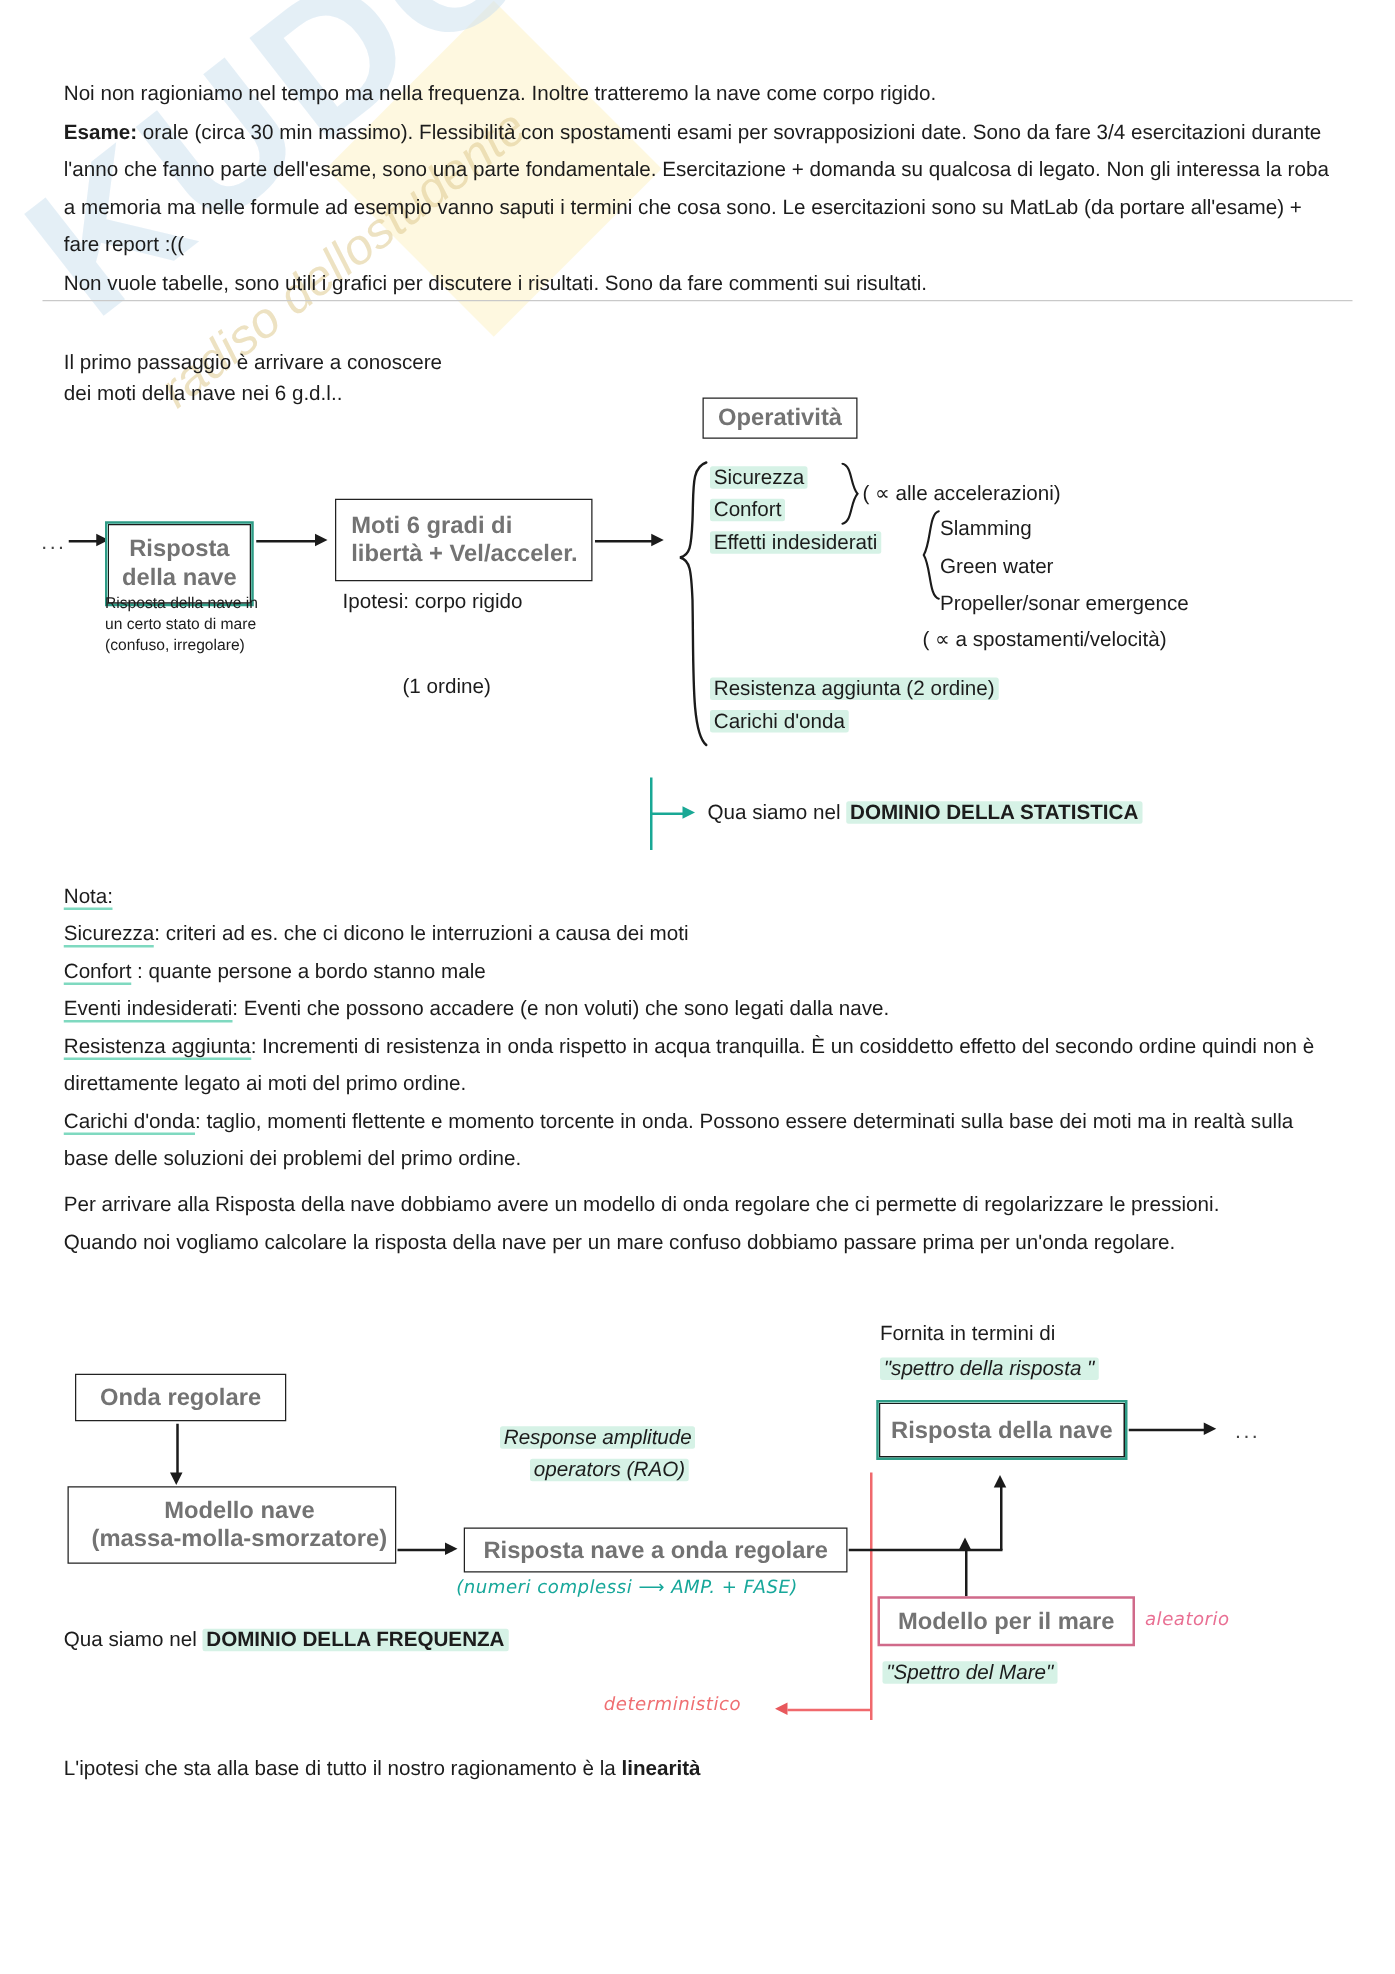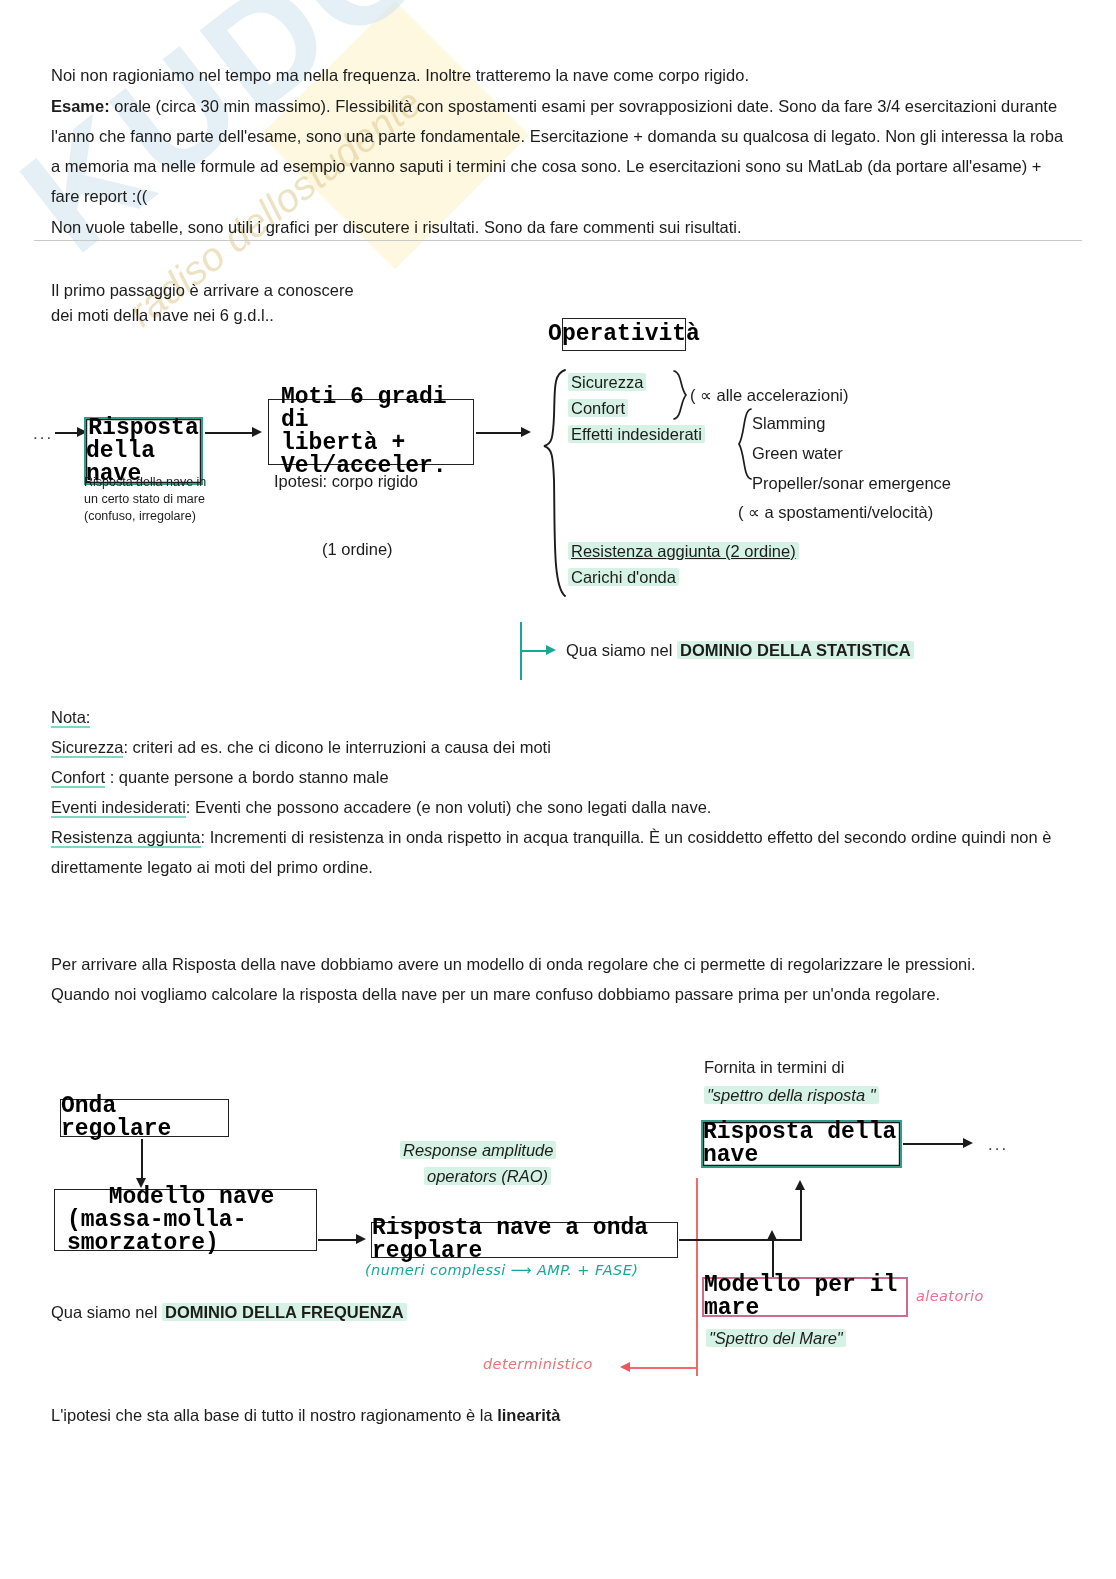--- a/index.html
+++ b/index.html
@@ -26,21 +26,21 @@
 
   
   .txt{position:absolute; font-size:16.5px; line-height:30px; color:#1c1c1c;}
   .txt b{font-weight:700;}
   .hr{position:absolute; left:34px; top:240px; width:1048px; height:1px;
       background:#c9c9c9;}
 
   
   .box{position:absolute; box-sizing:border-box; background:#fff;
        display:flex; align-items:center; justify-content:center;
-       font-weight:700; font-size:23px; line-height:23px; color:#000000;font-family:Liberation Mono, monospace;}
+       font-weight:700; font-size:19px; line-height:23px; color:#737373;}
   .box.black{border:1.6px solid #222;}
   .box.teal{border:2.4px solid #2e9c86; box-shadow:inset 0 0 0 1.2px #1b1b1b;}
   .box.pink{border:2px solid #d06a8a;}
   .box.left{justify-content:flex-start; padding-left:12px;}
 
   
   .ln{position:absolute; background:#1b1b1b;}
   .ln.h{height:1.6px;}
   .ln.v{width:1.6px;}
   .arrowR{position:absolute; width:0;height:0;
@@ -148,21 +148,21 @@
   <div class="lbl" style="left:690px; top:383px;">( ∝ alle accelerazioni)</div>
 
   <svg style="position:absolute; left:737px; top:408px;" width="16" height="72" viewBox="0 0 16 72" fill="none">
     <path d="M14 1 C6 3, 8 26, 2 36 C8 46, 6 69, 14 71" stroke="#1b1b1b" stroke-width="1.7" fill="none" stroke-linecap="round"></path>
   </svg>
   <div class="lbl" style="left:752px; top:411px;">Slamming</div>
   <div class="lbl" style="left:752px; top:441px;">Green water</div>
   <div class="lbl" style="left:752px; top:471px;">Propeller/sonar emergence</div>
   <div class="lbl" style="left:738px; top:500px;">( ∝ a spostamenti/velocità)</div>
 
-  <div class="lbl" style="left:568px; top:539px;text-decoration:underline;">
+  <div class="lbl" style="left:568px; top:539px;">
     <span class="hl">Resistenza aggiunta (2 ordine)</span>
   </div>
   <div class="lbl" style="left:568px; top:565px;">
     <span class="hl">Carichi d'onda</span>
   </div>
 
   <div class="ln v teal" style="left:520px; top:622px; height:58px; width:1.6px;"></div>
   <div class="ln h teal" style="left:520px; top:650px; width:28px; height:1.6px;"></div>
   <div class="arrowR-teal" style="left:546px; top:645px;"></div>
   <div class="lbl" style="left:566px; top:638px;">
@@ -178,20 +178,23 @@
   </div>
   <div class="txt" style="left:51px; top:762px; width:1020px;">
     <span class="ul-teal">Confort</span><span> : quante persone a bordo stanno male</span>
   </div>
   <div class="txt" style="left:51px; top:792px; width:1020px;">
     <span class="ul-teal">Eventi indesiderati</span><span>: Eventi che possono accadere (e non voluti) che sono legati dalla nave.</span>
   </div>
   <div class="txt" style="left:51px; top:822px; width:1023px;">
     <span class="ul-teal">Resistenza aggiunta</span><span>: Incrementi di resistenza in onda rispetto in acqua tranquilla. È un cosiddetto effetto del secondo ordine quindi non è direttamente legato ai moti del primo ordine.</span>
   </div>
+  <div class="txt" style="left:51px; top:882px; width:1023px;">
+    <span class="ul-teal">Carichi d'onda</span><span>: taglio, momenti flettente e momento torcente in onda. Possono essere determinati sulla base dei moti ma in realtà sulla base delle soluzioni dei problemi del primo ordine.</span>
+  </div>
 
   <div class="txt" style="left:51px; top:949px; width:930px;">Per arrivare alla Risposta della nave dobbiamo avere un modello di onda regolare che ci permette di regolarizzare le pressioni. Quando noi vogliamo calcolare la risposta della nave per un mare confuso dobbiamo passare prima per un'onda regolare.</div>
 
   <div class="box black" style="left:60px; top:1099px; width:169px; height:38px;">
     <span>Onda regolare</span>
   </div>
   <div class="ln v" style="left:141px; top:1139px; height:42px;"></div>
   <div class="arrowD" style="left:136px; top:1178px;"></div>
 
   <div class="box black left" style="left:54px; top:1189px; width:263px; height:62px; flex-direction:column; align-items:center; justify-content:center;">

